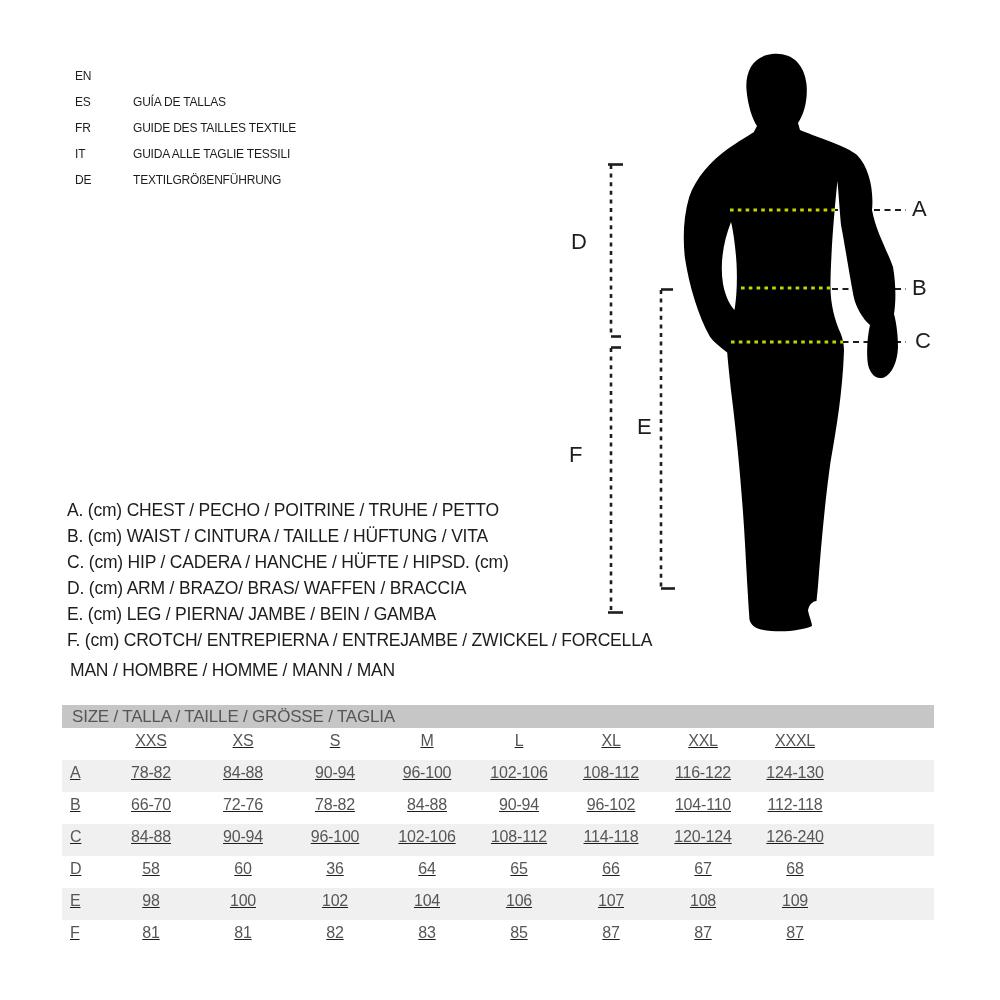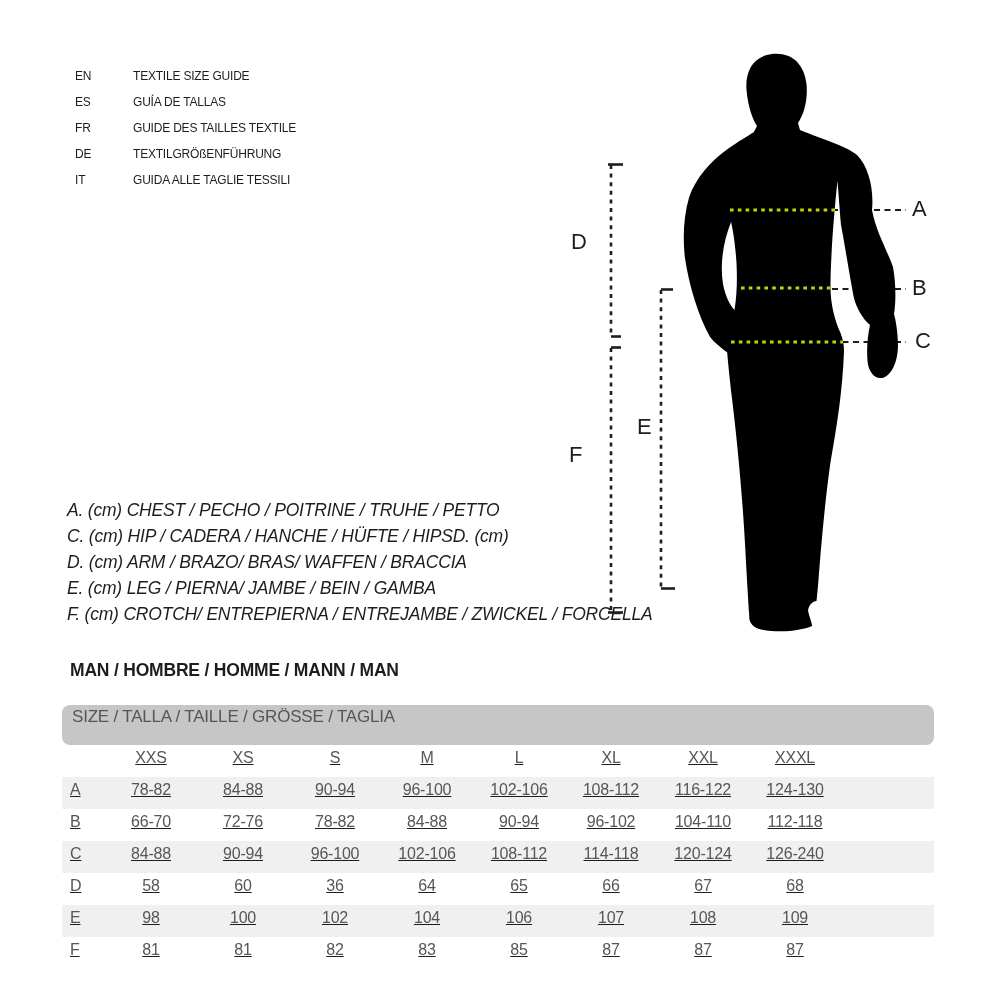--- a/index.html
+++ b/index.html
@@ -15,56 +15,55 @@
   .figure-svg{position:absolute;left:0;top:0;width:1000px;height:1000px;}
   
   .mlabel{position:absolute;font-size:22px;letter-spacing:0;color:#1d1d1b;line-height:24px;}
   .ml-a{left:912px;top:197px;}
   .ml-b{left:912px;top:276px;}
   .ml-c{left:915px;top:329px;}
   .ml-d{left:571px;top:230px;}
   .ml-e{left:637px;top:415px;}
   .ml-f{left:569px;top:443px;}
   
-  .legend{position:absolute;left:67px;top:497px;font-style:italic;}
+  .legend{position:absolute;left:67px;top:497px;}
   .legend-line{height:26px;line-height:26px;font-size:17.5px;letter-spacing:-0.2px;}
-  .gender-line{position:absolute;left:70px;top:657px;height:26px;line-height:26px;font-size:17.5px;letter-spacing:-0.2px;font-weight:bold;}
+  .gender-line{position:absolute;left:70px;top:657px;height:26px;line-height:26px;font-size:17.5px;letter-spacing:-0.2px;}
   
   .size-table{position:absolute;left:62px;top:705px;width:872px;}
-  .table-title{height:40px;line-height:23px;background:#c6c6c6;color:#54565a;font-size:17px;padding-left:10px;letter-spacing:-0.2px;border-radius:8px;}
+  .table-title{height:23px;line-height:23px;background:#c6c6c6;color:#54565a;font-size:17px;padding-left:10px;letter-spacing:-0.2px;}
   .trow{display:grid;grid-template-columns:43px repeat(8,92px) 1fr;height:32px;text-decoration:underline;}
   .trow.alt{background:#f0f0f0;}
   .c{font-size:16px;color:#54565a;line-height:25px;text-align:center;letter-spacing:-0.2px;}
   .rl{text-align:left;padding-left:8px;}
 </style>
 </head>
 <body>
 
 <div class="canvas">
 
   <div class="lang-block">
     <div class="lang-row">
       <span class="lang-code">EN</span>
-      <span class="lang-title">TEXTILE SIZE GUIDE</span>
     </div>
     <div class="lang-row">
       <span class="lang-code">ES</span>
       <span class="lang-title">GUÍA DE TALLAS</span>
     </div>
     <div class="lang-row">
       <span class="lang-code">FR</span>
       <span class="lang-title">GUIDE DES TAILLES TEXTILE</span>
     </div>
     <div class="lang-row">
+      <span class="lang-code">IT</span>
+      <span class="lang-title">GUIDA ALLE TAGLIE TESSILI</span>
+    </div>
+    <div class="lang-row">
       <span class="lang-code">DE</span>
       <span class="lang-title">TEXTILGRÖßENFÜHRUNG</span>
-    </div>
-    <div class="lang-row">
-      <span class="lang-code">IT</span>
-      <span class="lang-title">GUIDA ALLE TAGLIE TESSILI</span>
     </div>
   </div>
 
   <svg class="figure-svg" viewBox="0 0 1000 1000" xmlns="http://www.w3.org/2000/svg">
 
     <g stroke="#1d1d1b" stroke-width="2.2" stroke-dasharray="6 4.5">
       <line x1="832" y1="210" x2="906" y2="210"></line>
       <line x1="832" y1="289" x2="906" y2="289"></line>
       <line x1="832" y1="342" x2="906" y2="342"></line>
     </g>
@@ -136,20 +135,21 @@
 
   <div class="mlabel ml-a">A</div>
   <div class="mlabel ml-b">B</div>
   <div class="mlabel ml-c">C</div>
   <div class="mlabel ml-d">D</div>
   <div class="mlabel ml-e">E</div>
   <div class="mlabel ml-f">F</div>
 
   <div class="legend">
     <div class="legend-line">A. (cm) CHEST / PECHO / POITRINE / TRUHE / PETTO</div>
+    <div class="legend-line">B. (cm) WAIST / CINTURA / TAILLE / HÜFTUNG / VITA</div>
     <div class="legend-line">C. (cm) HIP / CADERA / HANCHE / HÜFTE / HIPSD. (cm)</div>
     <div class="legend-line">D. (cm) ARM / BRAZO/ BRAS/ WAFFEN / BRACCIA</div>
     <div class="legend-line">E. (cm) LEG / PIERNA/ JAMBE / BEIN / GAMBA</div>
     <div class="legend-line">F. (cm) CROTCH/ ENTREPIERNA / ENTREJAMBE / ZWICKEL / FORCELLA</div>
   </div>
 
   <div class="gender-line">MAN / HOMBRE / HOMME / MANN / MAN</div>
 
   <div class="size-table">
     <div class="table-title">SIZE / TALLA / TAILLE / GRÖSSE / TAGLIA</div>

